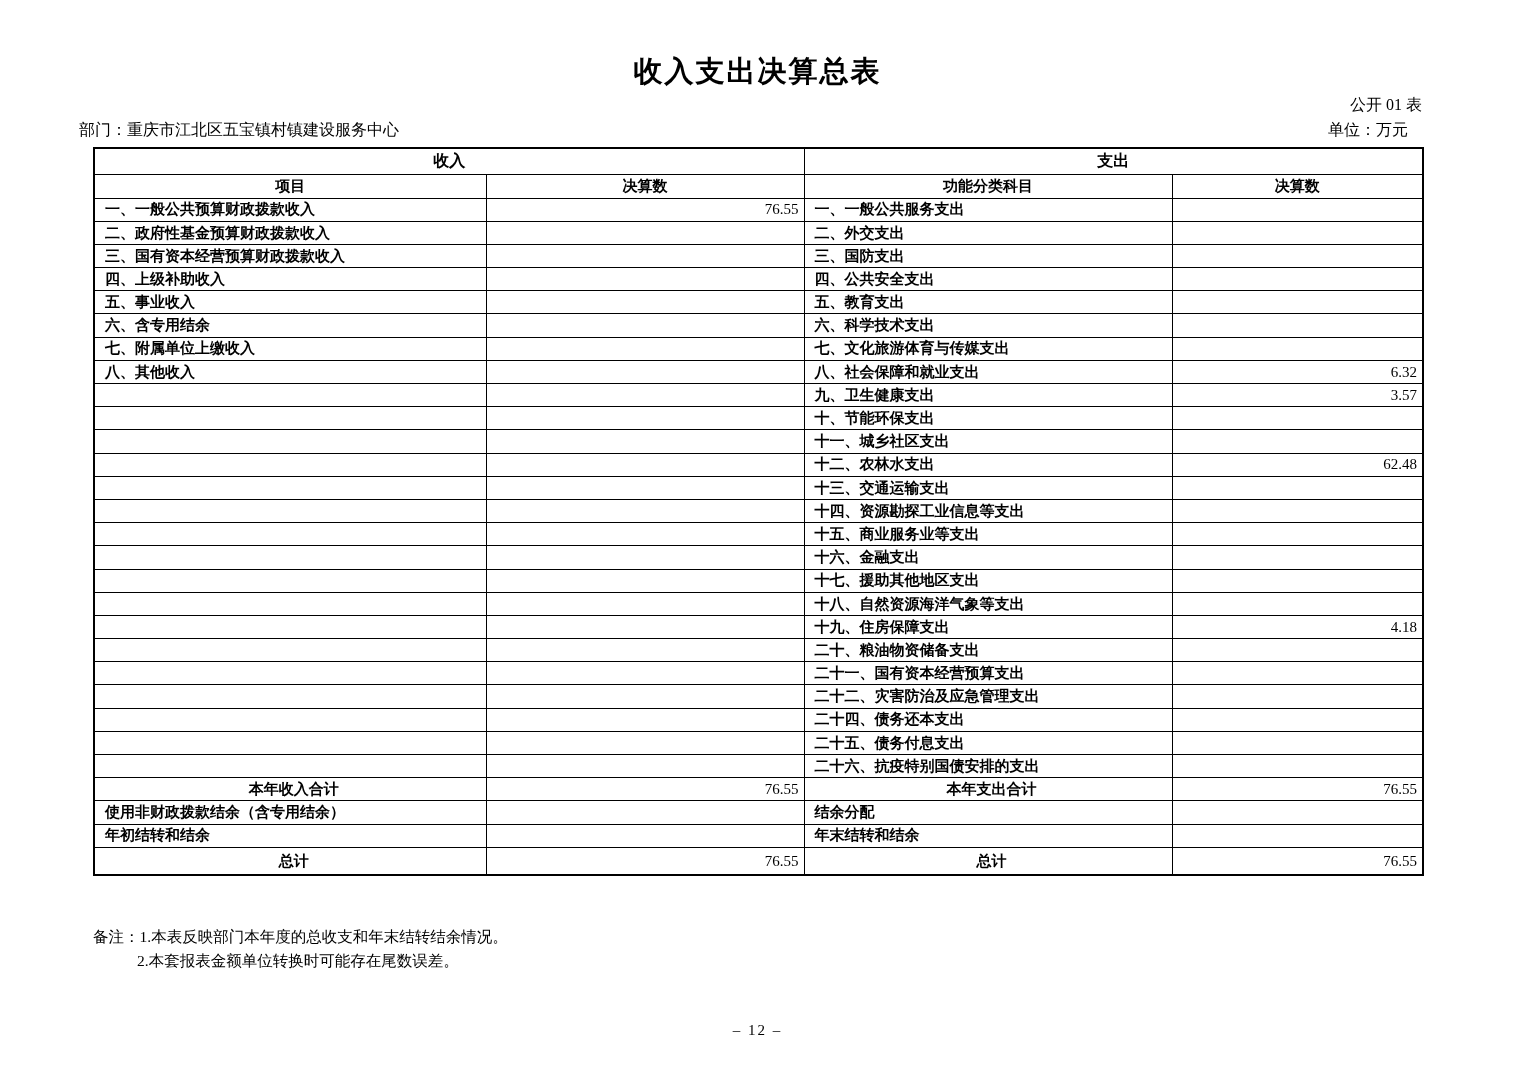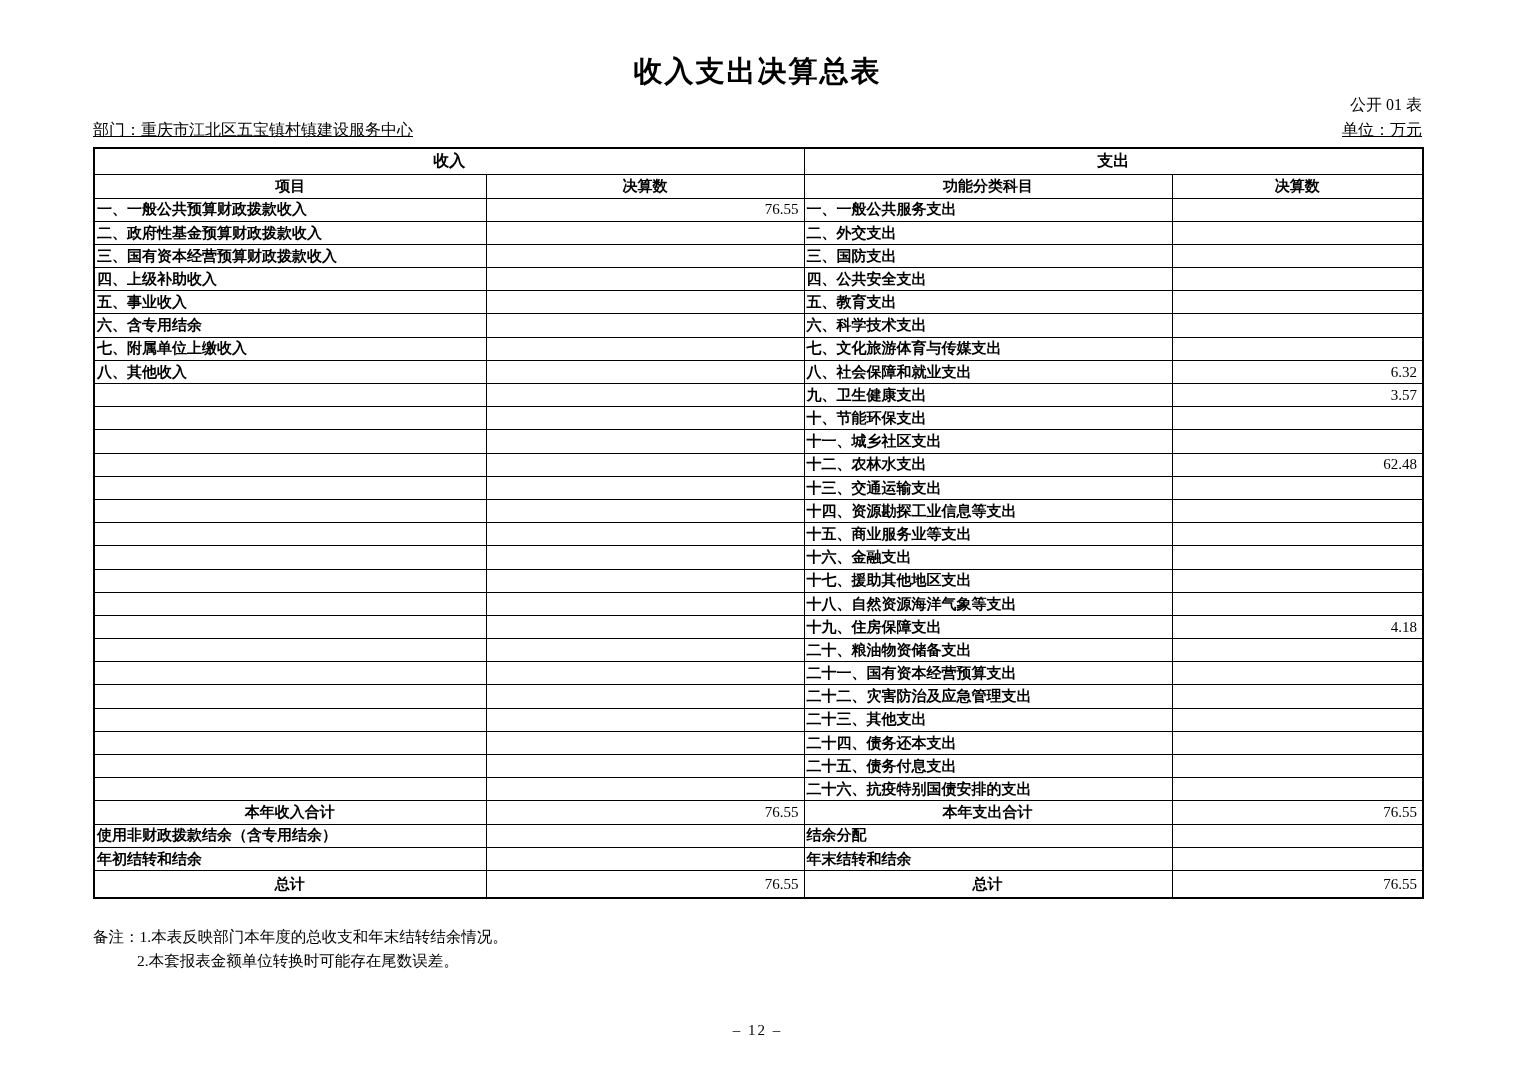--- a/index.html
+++ b/index.html
@@ -6,39 +6,39 @@
   html,body { background:#fff; }
   body { width:1515px; height:1069px; position:relative; color:#000;
          font-family:"Liberation Serif","DejaVu Serif",serif; }
   .page { position:absolute; left:0; top:0; width:1515px; height:1069px; background:#ffffff; }
 
   .doc-title { position:absolute; top:52px; left:0; width:100%; text-align:center;
                font-size:29px; font-weight:bold; letter-spacing:2px; }
 
   .table-code { position:absolute; top:95px; right:93px; font-size:16px; }
 
-  .meta-row { position:absolute; top:120px; left:93px; width:1329px;
-              display:flex; justify-content:space-between; font-size:16px;text-decoration:underline; }
+  .meta-row { position:absolute; top:120px; left:79px; width:1329px;
+              display:flex; justify-content:space-between; font-size:16px; }
 
   table.main { position:absolute; top:147px; left:93px; width:1329px;
                border-collapse:collapse; table-layout:fixed;
                border:2px solid #000; }
   table.main col.c1 { width:392px; }
   table.main col.c2 { width:318px; }
   table.main col.c3 { width:368px; }
   table.main col.c4 { width:251px; }
 
   table.main th, table.main td {
       border:1px solid #000; height:23.2px; overflow:hidden; white-space:nowrap;
       font-size:15px; line-height:1.1; vertical-align:middle; }
 
   tr.hdr1 th { height:26px; font-size:16px; font-weight:bold; text-align:center; }
   tr.hdr2 th { height:24px; font-size:15px; font-weight:bold; text-align:center; }
 
-  td.c-label { text-align:left; padding:0 3px 0 2px; font-weight:bold; }
+  td.c-label { text-align:left; padding:0 3px 0 10px; font-weight:bold; }
   td.c-label.center { text-align:center; }
   td.c-value { text-align:right; padding:0 5px 0 2px; font-weight:normal;
                font-family:"Liberation Serif","DejaVu Serif",serif; }
   tr.tall td { height:28px; }
   tr.tall { border-bottom:2px solid #000; }
 
   .notes { position:absolute; left:93px; top:925px; font-size:15.5px; line-height:1.55; }
   .notes .note-line2 { margin-left:44px; }
 
   .page-num { position:absolute; top:1022px; left:0; width:100%;
@@ -206,26 +206,20 @@
         </tr>
         <tr>
           <td class="c-label"></td>
           <td class="c-value"></td>
           <td class="c-label">二十二、灾害防治及应急管理支出</td>
           <td class="c-value"></td>
         </tr>
         <tr>
           <td class="c-label"></td>
           <td class="c-value"></td>
-          <td class="c-label">二十三、其他支出</td>
-          <td class="c-value"></td>
-        </tr>
-        <tr>
-          <td class="c-label"></td>
-          <td class="c-value"></td>
           <td class="c-label">二十四、债务还本支出</td>
           <td class="c-value"></td>
         </tr>
         <tr>
           <td class="c-label"></td>
           <td class="c-value"></td>
           <td class="c-label">二十五、债务付息支出</td>
           <td class="c-value"></td>
         </tr>
         <tr>

